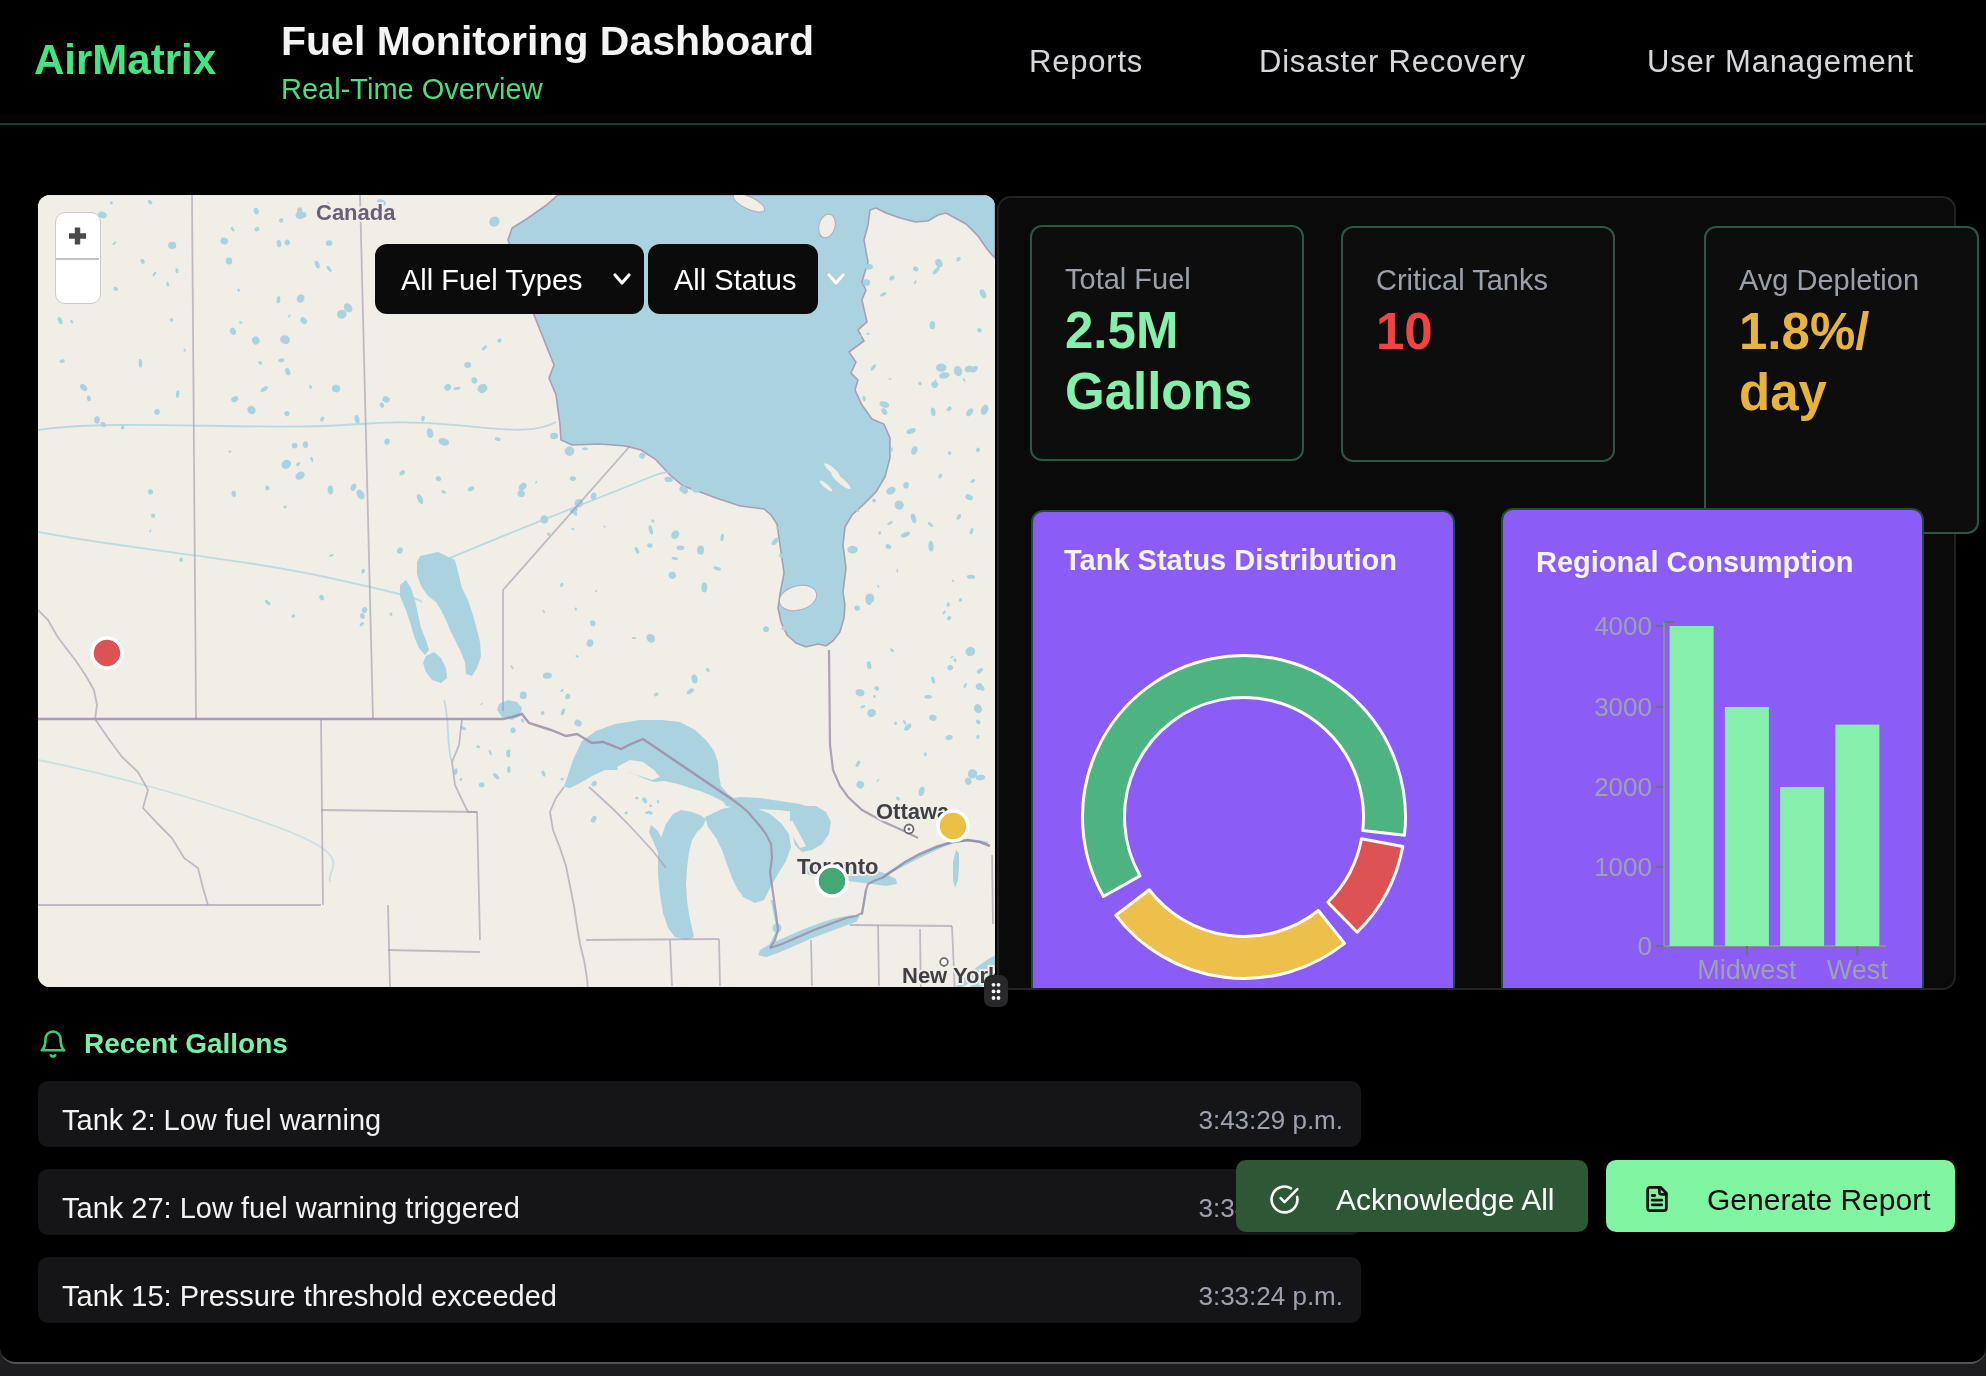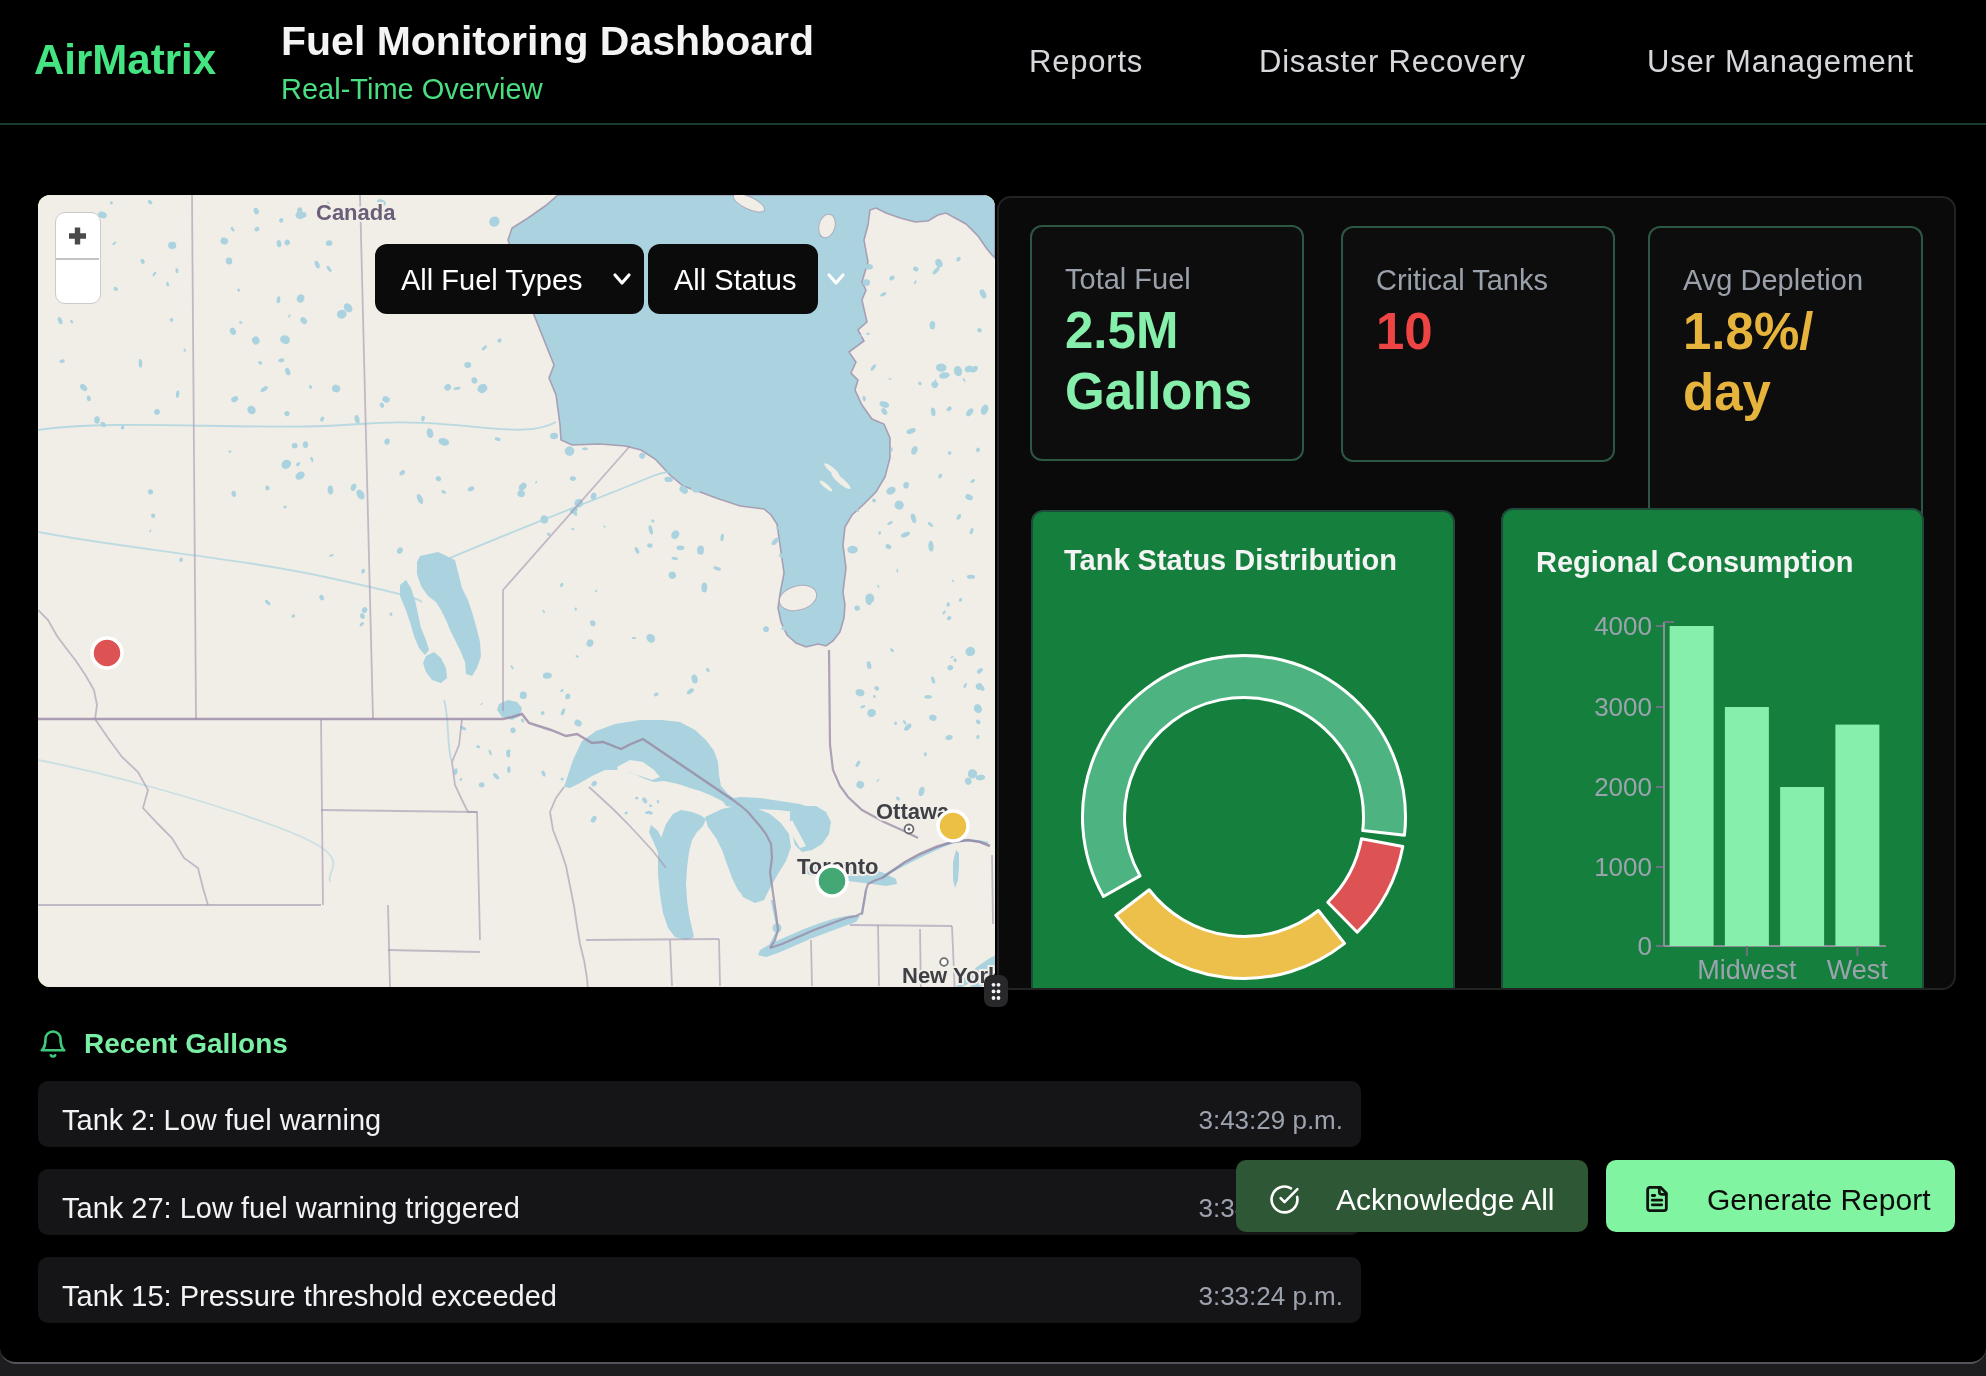--- a/index.html
+++ b/index.html
@@ -22,21 +22,21 @@
 .zoomctl .sep { position:absolute; left:0px; top:45px; width:43px; height:1.5px; background:#c4c4c4; }
 .dd { position:absolute; top:244px; height:70px; background:#0b0b0b; border-radius:12px; color:#fff; font-size:29px; }
 .dd span { position:absolute; left:26px; top:20px; }
 .chev { position:absolute; top:28px; width:20px; height:15px; }
 
 
 .rpanel { position:absolute; left:997px; top:196px; width:959px; height:794px; background:#0a0a0a; border:2px solid #232323; border-radius:14px; }
 .scard { position:absolute; width:274px; height:236px; background:#0c0d0c; border:2px solid #2c5743; border-radius:12px; }
 .scard .t { position:absolute; left:33px; top:36px; font-size:29px; color:#9aa1ab; }
 .scard .v { position:absolute; left:33px; top:73px; font-size:51px; font-weight:bold; line-height:61px; }
-.ccard { position:absolute; background:#15803d; border:2px solid #1f4c3a; border-radius:12px;text-decoration:underline; }
+.ccard { position:absolute; background:#8b5cf6; border:2px solid #1f4c3a; border-radius:12px;text-decoration:underline; }
 .ccard .t { position:absolute; font-size:29px; font-weight:bold; color:#f4f4f5; }
 
 
 .alerts-title { position:absolute; left:84px; top:1028px; font-size:28px; font-weight:bold; color:#79efa5; }
 .arow { position:absolute; left:38px; width:1323px; height:66px; background:#151517; border-radius:10px; }
 .arow .msg { position:absolute; left:24px; top:23px; font-size:29px; color:#f2f2f3; }
 .arow .tm { position:absolute; right:18px; top:24px; font-size:26px; color:#9ca3af; }
 .btn { position:absolute; top:1160px; height:72px; border-radius:10px; font-weight:normal; font-size:30px; }
 .handle { position:absolute; left:984px; top:975px; width:24px; height:32px; background:#28282a; border-radius:8px; }
 </style>
@@ -462,21 +462,21 @@
   <div class="rpanel"></div>
 
   <div class="scard" style="left:1030px; top:225px;">
     <div class="t">Total Fuel</div>
     <div class="v" style="color:#86efac;">2.5M<br>Gallons</div>
   </div>
   <div class="scard" style="left:1341px; top:226px;">
     <div class="t">Critical Tanks</div>
     <div class="v" style="color:#ef4444;">10</div>
   </div>
-  <div class="scard" style="left:1648px; top:226px; width:275px; height:308px;">
+  <div class="scard" style="left:1704px; top:226px; width:275px; height:308px;">
     <div class="t">Avg Depletion</div>
     <div class="v" style="color:#e6b33c;">1.8%/<br>day</div>
   </div>
 
   <div class="ccard" style="left:1031px; top:510px; width:424px; height:478px; border-bottom:none; border-radius:12px 12px 0 0;">
     <div class="t" style="left:31px; top:32px;">Tank Status Distribution</div>
     <svg width="424" height="446" viewBox="0 0 424 446" style="position:absolute; left:0; top:32px;">
         <path d="M70.44 352.53 A161.5 161.5 0 1 1 371.46 291.28 L329.73 286.53 A119.5 119.5 0 1 0 106.99 331.84 Z" fill="#4db380" stroke="#fff" stroke-width="3" stroke-linejoin="round"></path>
         <path d="M369.80 302.43 A161.5 161.5 0 0 1 324.20 388.19 L294.76 358.23 A119.5 119.5 0 0 0 328.50 294.78 Z" fill="#dd5353" stroke="#fff" stroke-width="3" stroke-linejoin="round"></path>
         <path d="M311.54 399.39 A161.5 161.5 0 0 1 82.87 371.31 L116.19 345.75 A119.5 119.5 0 0 0 285.39 366.52 Z" fill="#ecc04a" stroke="#fff" stroke-width="3" stroke-linejoin="round"></path>

